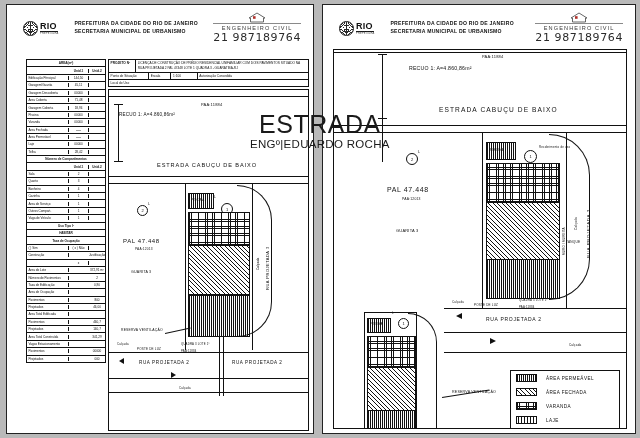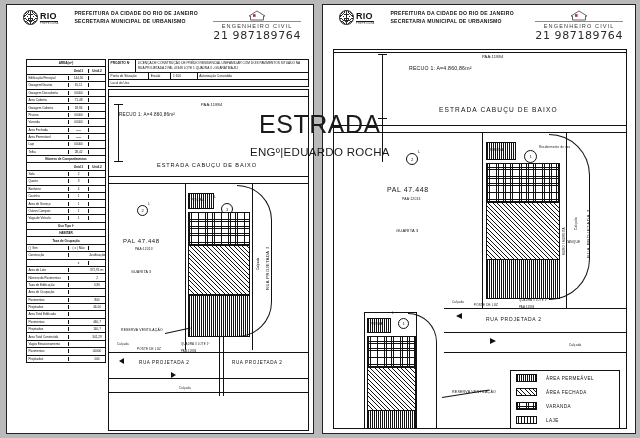--- a/index.html
+++ b/index.html
@@ -11,21 +11,21 @@
     position:relative;
   }
   .sheet{
     position:absolute;top:4px;background:#ffffff;border:1px solid #222;
     overflow:hidden;
   }
   #sheet-left{left:6px;width:306px;height:428px;}
   #sheet-right{left:322px;width:312px;height:428px;}
 
   
-  .hdr{position:absolute;left:6px;right:6px;top:5px;height:36px;display:flex;align-items:flex-start;}
+  .hdr{position:absolute;left:6px;right:6px;top:5px;height:36px;display:flex;align-items:center;}
   .rio-logo{display:flex;align-items:center;gap:2px;margin-left:10px;}
   .rio-seal{width:15px;height:15px;border-radius:50%;background:
      repeating-conic-gradient(#2b2b2b 0 8deg,#ffffff 8deg 16deg);
      border:1.6px solid #1a1a1a;box-sizing:border-box;}
   .rio-word{font-size:9px;font-weight:bold;letter-spacing:.3px;color:#111;
      border-bottom:1.3px solid #111;line-height:10px;}
   .rio-sub{font-size:2.6px;color:#333;letter-spacing:.2px;text-align:center;}
   .hdr-mid{margin-left:16px;line-height:1.55;}
   .hdr-l1,.hdr-l2{font-size:5.1px;font-weight:bold;color:#111;letter-spacing:.25px;
      white-space:nowrap;}
@@ -78,21 +78,21 @@
   .legend{position:absolute;border:1px solid #111;background:#fff;}
   .lg-row{display:flex;align-items:center;height:14px;padding-left:5px;}
   .lg-swatch{width:21px;height:8px;border:.8px solid #111;box-sizing:border-box;}
   .lg-label{font-size:4.6px;margin-left:9px;color:#111;letter-spacing:.45px;}
 
   
   .wm{position:absolute;z-index:40;color:#1a1a1a;text-align:center;
       pointer-events:none;}
   .wm-main{font-size:25px;letter-spacing:.5px;line-height:1;
       font-family:"Liberation Sans",sans-serif;}
-  .wm-sub{font-size:11.5px;letter-spacing:.3px;margin-top:9px;}
+  .wm-sub{font-size:11.5px;letter-spacing:.3px;margin-top:1px;}
 
   
   .ncircle{position:absolute;border:.8px solid #111;border-radius:50%;
      display:flex;align-items:center;justify-content:center;
      font-size:4px;color:#111;background:#fff;}
 </style>
 </head>
 <body>
 
 <div class="sheet" id="sheet-left">

